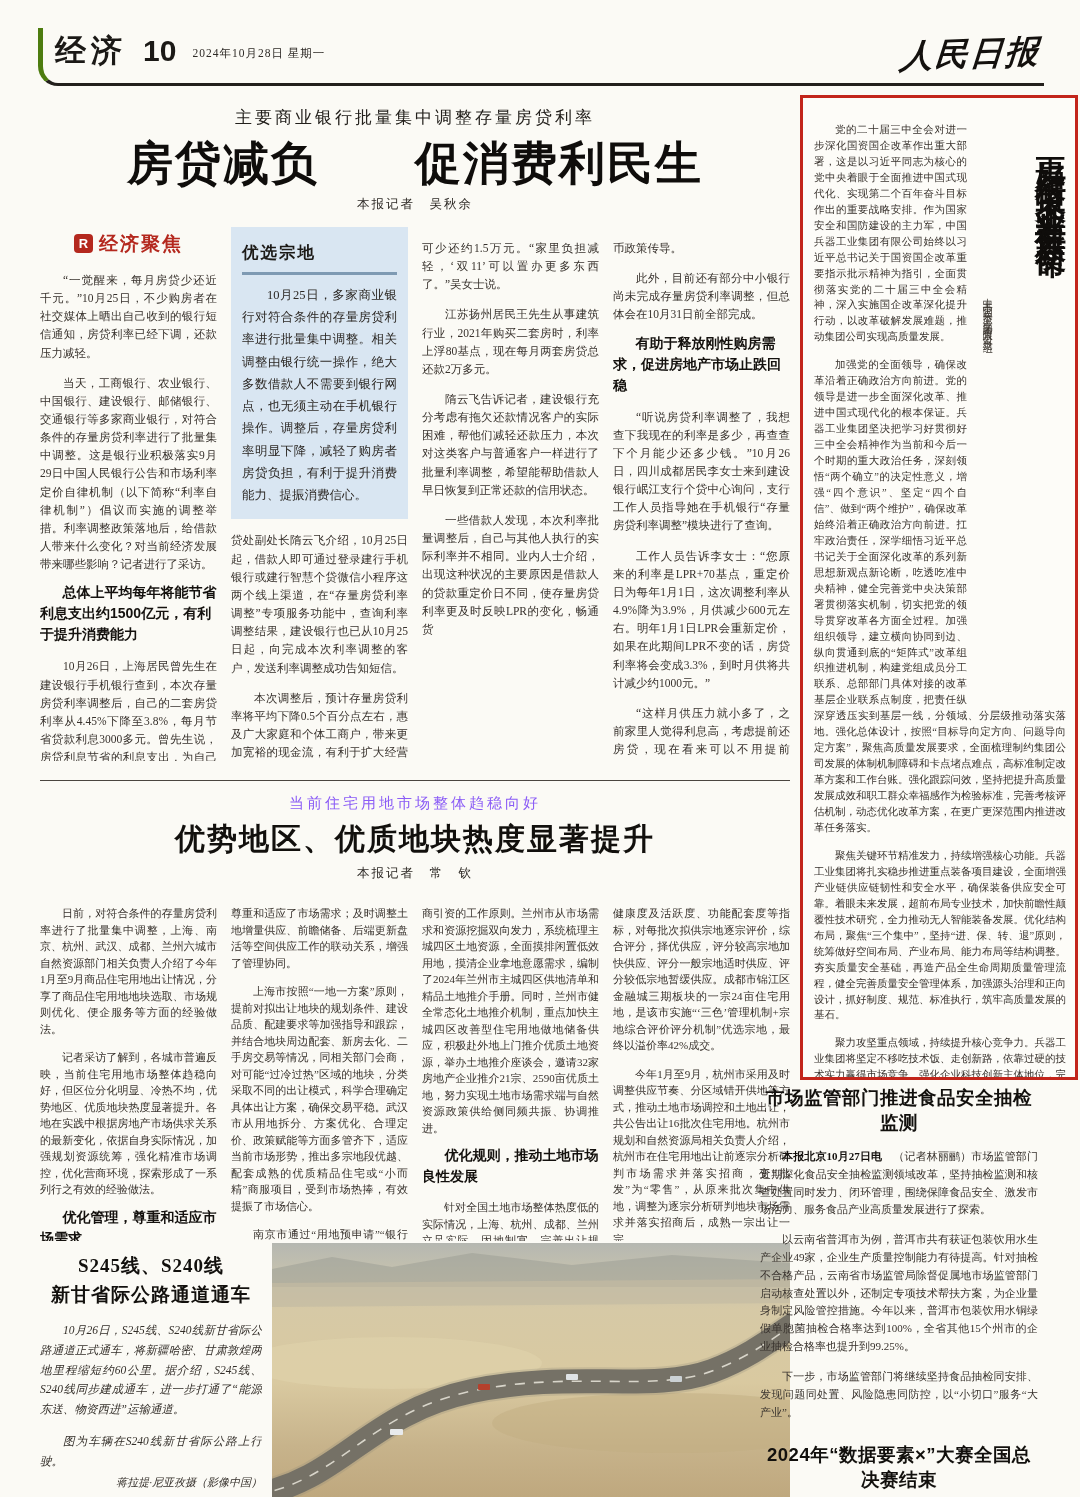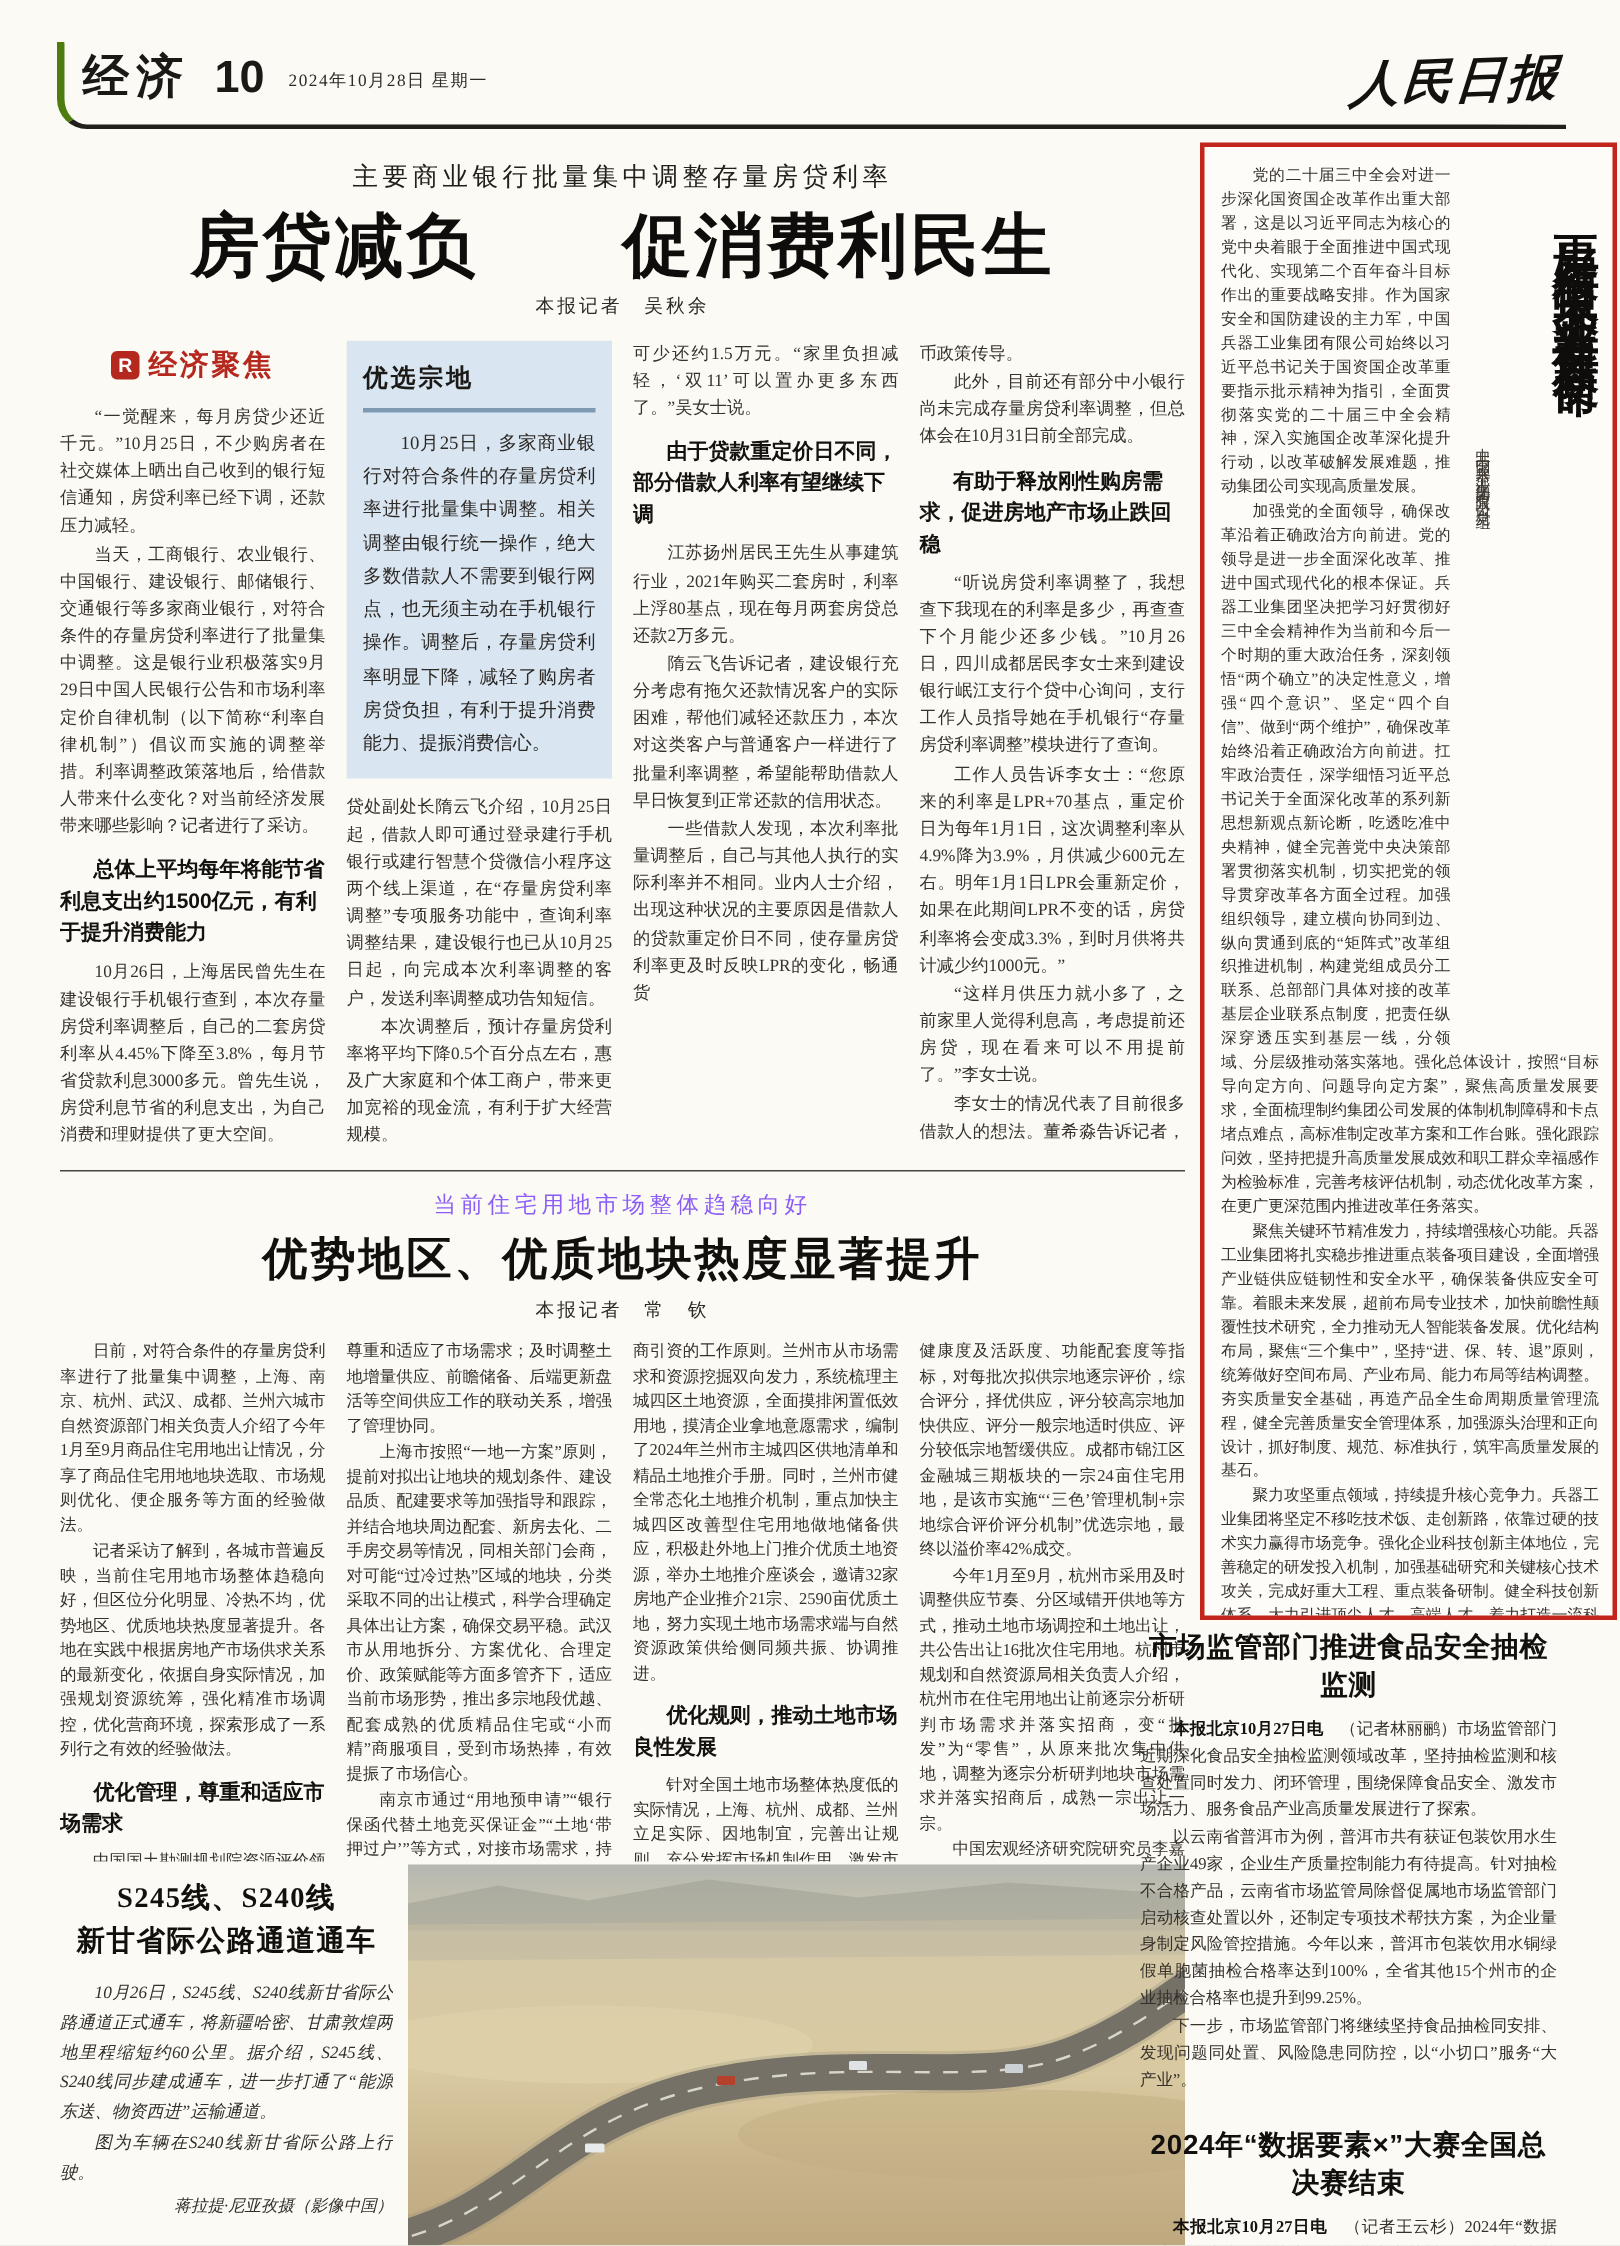--- a/index.html
+++ b/index.html
@@ -11,21 +11,21 @@
   .mast-frame{position:absolute;left:38px;top:28px;width:1006px;height:58px;
               border-left:5px solid #4d7c0f;border-bottom:3px solid #23201c;border-bottom-left-radius:20px;}
   .mast-left{position:absolute;left:12px;top:2px;display:flex;align-items:baseline;gap:16px;}
   .mast-section{font-family:"Liberation Sans","DejaVu Sans",sans-serif;font-weight:900;font-size:31px;letter-spacing:5px;color:#1b1916;}
   .mast-page{font-family:"Liberation Sans","DejaVu Sans",sans-serif;font-weight:700;font-size:30px;color:#1b1916;}
   .mast-date{font-size:11.5px;color:#2e2a26;letter-spacing:1px;position:relative;top:-4px;}
   .mast-logo{position:absolute;right:4px;top:4px;font-size:33px;font-weight:bold;font-style:italic;
              transform:rotate(-2deg) skewX(-6deg);color:#14110e;letter-spacing:2px;}
 
   
-  .para{margin:0 0 1px 0;text-indent:2em;text-align:justify;}
+  .para{margin:12px 0 1px 0;text-indent:2em;text-align:justify;}
   .para.cont{text-indent:0;}
   .subhead{font-family:"Liberation Sans","DejaVu Sans",sans-serif;font-weight:700;font-size:14px;
            line-height:1.5;margin:9px 0 7px;text-indent:1.6em;text-align:left;color:#14110e;}
   b{color:#14110e;}
 
   
   .lead{position:absolute;left:40px;top:106px;width:750px;}
   .kicker{font-family:"Liberation Sans","DejaVu Sans",sans-serif;text-align:center;font-size:17px;
           letter-spacing:3px;color:#23201c;font-weight:500;}
   .headline-xl{font-family:"Liberation Sans","DejaVu Sans",sans-serif;text-align:center;font-size:46px;
@@ -119,21 +119,20 @@
           <p class="corebox-body" data-name="core-reading-body">10月25日，多家商业银行对符合条件的存量房贷利率进行批量集中调整。相关调整由银行统一操作，绝大多数借款人不需要到银行网点，也无须主动在手机银行操作。调整后，存量房贷利率明显下降，减轻了购房者房贷负担，有利于提升消费能力、提振消费信心。</p>
         </div>
         <div data-name="column-text">
             <p class="para cont" data-name="body-paragraph">贷处副处长隋云飞介绍，10月25日起，借款人即可通过登录建行手机银行或建行智慧个贷微信小程序这两个线上渠道，在“存量房贷利率调整”专项服务功能中，查询利率调整结果，建设银行也已从10月25日起，向完成本次利率调整的客户，发送利率调整成功告知短信。</p>
             <p class="para" data-name="body-paragraph">本次调整后，预计存量房贷利率将平均下降0.5个百分点左右，惠及广大家庭和个体工商户，带来更加宽裕的现金流，有利于扩大经营规模。</p>
           </div>
       </div>
       <div class="col" data-name="lead-column-3">
         <div data-name="column-text">
             <p class="para cont" data-name="body-paragraph">可少还约1.5万元。“家里负担减轻，‘双11’可以置办更多东西了。”吴女士说。</p>
-            <h4 class="subhead" data-name="column-subhead">由于贷款重定价日不同，部分借款人利率有望继续下调</h4>
             <p class="para" data-name="body-paragraph">江苏扬州居民王先生从事建筑行业，2021年购买二套房时，利率上浮80基点，现在每月两套房贷总还款2万多元。</p>
             <p class="para" data-name="body-paragraph">隋云飞告诉记者，建设银行充分考虑有拖欠还款情况客户的实际困难，帮他们减轻还款压力，本次对这类客户与普通客户一样进行了批量利率调整，希望能帮助借款人早日恢复到正常还款的信用状态。</p>
             <p class="para" data-name="body-paragraph">一些借款人发现，本次利率批量调整后，自己与其他人执行的实际利率并不相同。业内人士介绍，出现这种状况的主要原因是借款人的贷款重定价日不同，使存量房贷利率更及时反映LPR的变化，畅通货</p>
           </div>
       </div>
       <div class="col" data-name="lead-column-4">
         <div data-name="column-text">
             <p class="para cont" data-name="body-paragraph">币政策传导。</p>
             <p class="para" data-name="body-paragraph">此外，目前还有部分中小银行尚未完成存量房贷利率调整，但总体会在10月31日前全部完成。</p>
             <h4 class="subhead" data-name="column-subhead">有助于释放刚性购房需求，促进房地产市场止跌回稳</h4>

